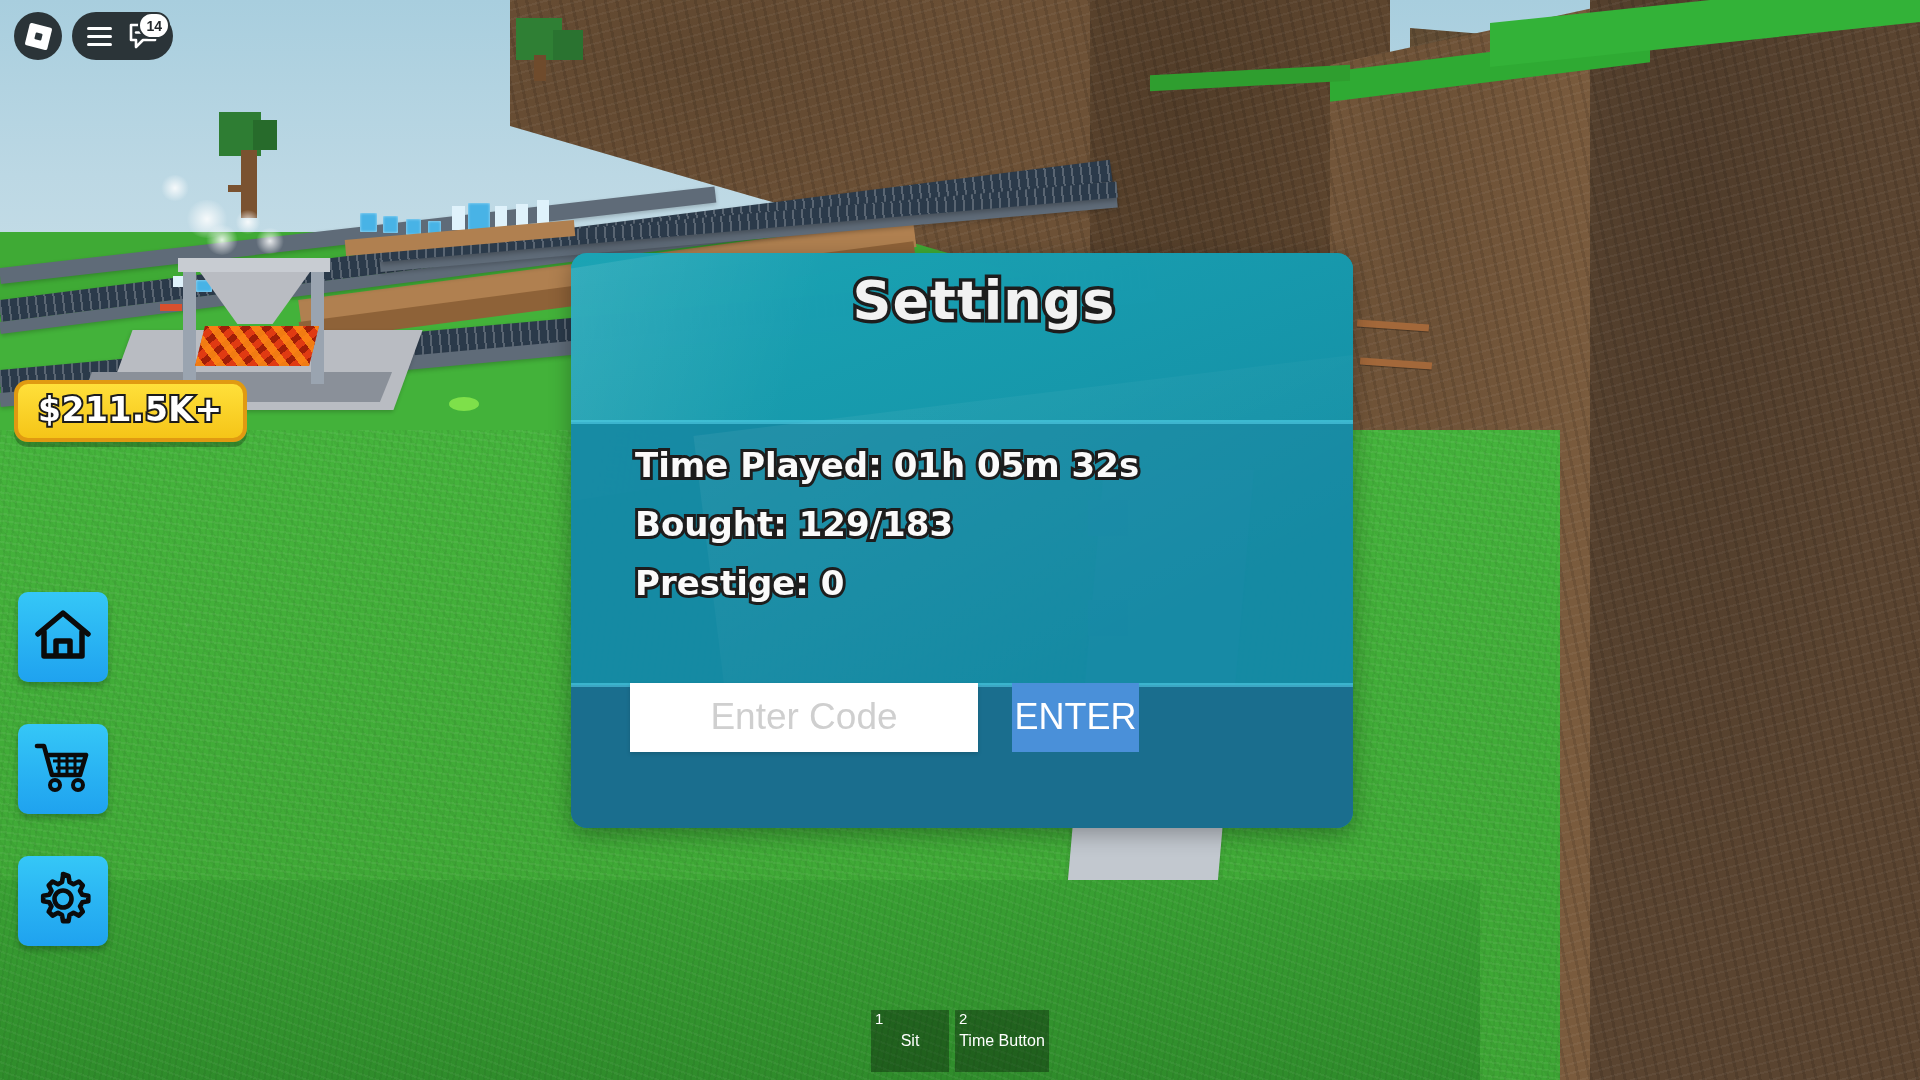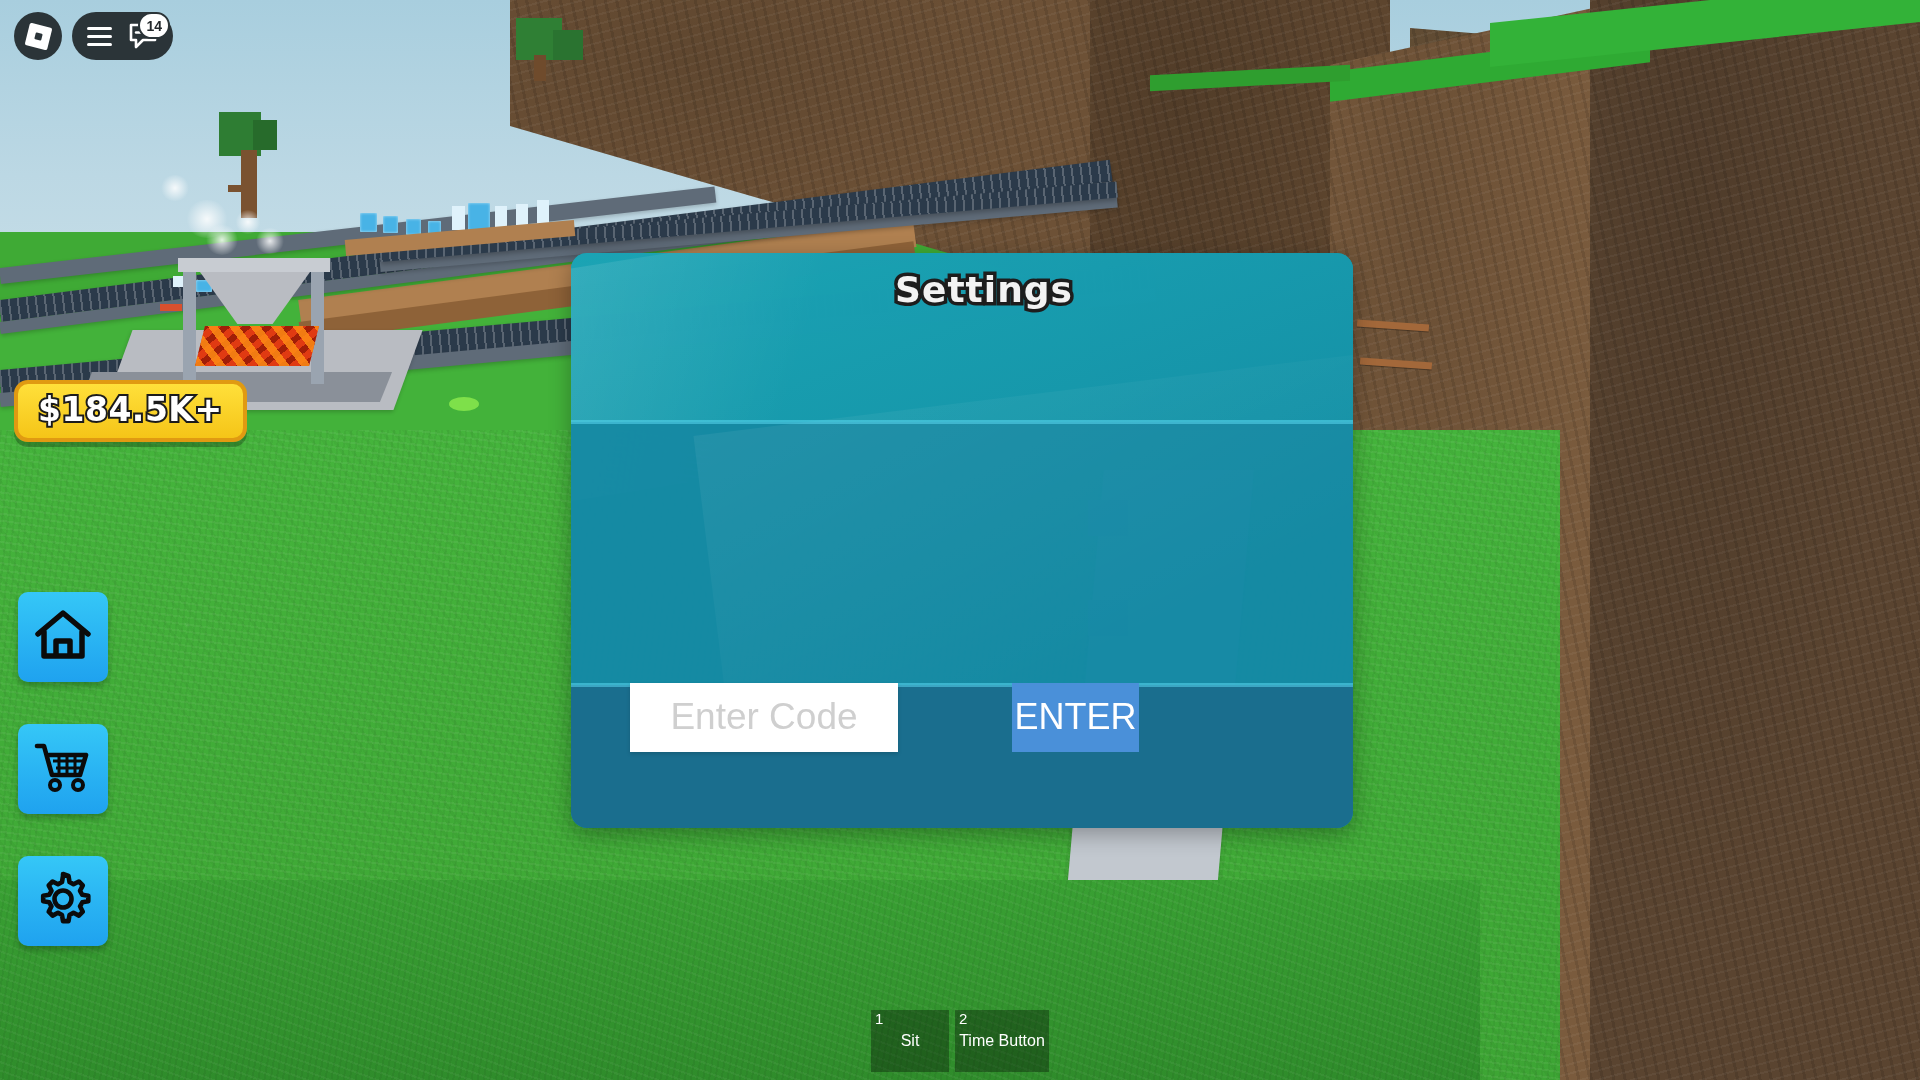--- a/index.html
+++ b/index.html
@@ -225,21 +225,21 @@
   .div-line {
     position:absolute; left:0; width:100%; height:4px;
     background:rgba(90,215,240,.55); z-index:3;
   }
   #div1 { top:167px; }
   #div2 { top:430px; }
 
   .panel-title {
     position:absolute; left:0; top:16px; width:100%; text-align:center;
     font-family:"DejaVu Sans", sans-serif;
-    font-size:36px; font-weight:bold; color:#f2f2f2;
+    font-size:54px; font-weight:bold; color:#f2f2f2;
     -webkit-text-stroke:7px #1d1d1d; paint-order:stroke fill;
     letter-spacing:1px; z-index:5;padding-left:44px;
   }
 
   .music-row {
     position:absolute; left:0; top:96px; width:100%;
     display:flex; align-items:center; justify-content:center; gap:28px; z-index:5;
   }
   .music-label {
     font-family:"DejaVu Sans", sans-serif;
@@ -264,21 +264,21 @@
     font-size:34px; font-weight:bold; color:#fafafa;
     -webkit-text-stroke:6px #1d1d1d; paint-order:stroke fill;
     margin-bottom:19px; white-space:nowrap;
   }
 
   .code-row {
     position:absolute; left:0; top:464px; width:100%;
     display:flex; align-items:center; z-index:5;
   }
   .code-input {
-    position:absolute; left:59px; width:268px; height:69px;
+    position:absolute; left:59px; width:348px; height:69px;
     background:#fff; border:none; outline:none;
     font-family:"Liberation Sans", sans-serif;
     font-size:37px; color:#444; text-align:center;
     box-shadow:0 2px 4px rgba(0,0,0,.15);
   }
   .code-input::placeholder { color:#cfcfcf; }
   .enter-btn {
     position:absolute; left:441px; width:127px; height:69px;
     background:#4a90d9; border:none; cursor:pointer;
     font-family:"Liberation Sans", sans-serif;
@@ -406,21 +406,21 @@
       <svg width="30" height="28" viewBox="0 0 30 28">
         <path d="M3 3 h24 v15 h-12 l-7 7 v-7 H3 Z" fill="none" stroke="#fff" stroke-width="2.6" stroke-linejoin="round"></path>
         <line x1="8" y1="10.5" x2="21" y2="10.5" stroke="#fff" stroke-width="2.4" stroke-linecap="round"></line>
       </svg>
       <div class="badge">14</div>
     </div>
   </div>
 </div>
 
 <div class="cash">
-  <span>$184.5K+</span>
+  <span>$211.5K+</span>
 </div>
 
 <div class="sidebtn" id="btn-home">
   <span>
     <svg width="58" height="54" viewBox="0 0 58 54">
       <path d="M4 26 L29 5 L54 26" fill="none" stroke="#0b0b0b" stroke-width="5.5" stroke-linecap="round" stroke-linejoin="round"></path>
       <path d="M10 24 V48 H48 V24" fill="none" stroke="#0b0b0b" stroke-width="5.5" stroke-linecap="round" stroke-linejoin="round"></path>
       <path d="M22 48 V33 H36 V48" fill="none" stroke="#0b0b0b" stroke-width="5.5" stroke-linejoin="round"></path>
     </svg>
   </span>
@@ -453,20 +453,25 @@
 <div class="panel">
   <div class="panel-top"></div>
   <div class="panel-mid"></div>
   <div class="panel-bot"></div>
   <div class="div-line" id="div1"></div>
   <div class="div-line" id="div2"></div>
 
   <div class="panel-title">Settings</div>
 
 
+  <div class="stats">
+    <div class="stat-line">Time Played:  01h 05m 32s</div>
+    <div class="stat-line">Bought: 129/183</div>
+    <div class="stat-line">Prestige: 0</div>
+  </div>
 
   <div class="code-row">
     <input class="code-input" type="text" placeholder="Enter Code" style="">
     <button class="enter-btn">ENTER</button>
   </div>
 </div>
 
 <div class="hotbar">
   <div class="slot">
     <span class="slot-num">1</span>

